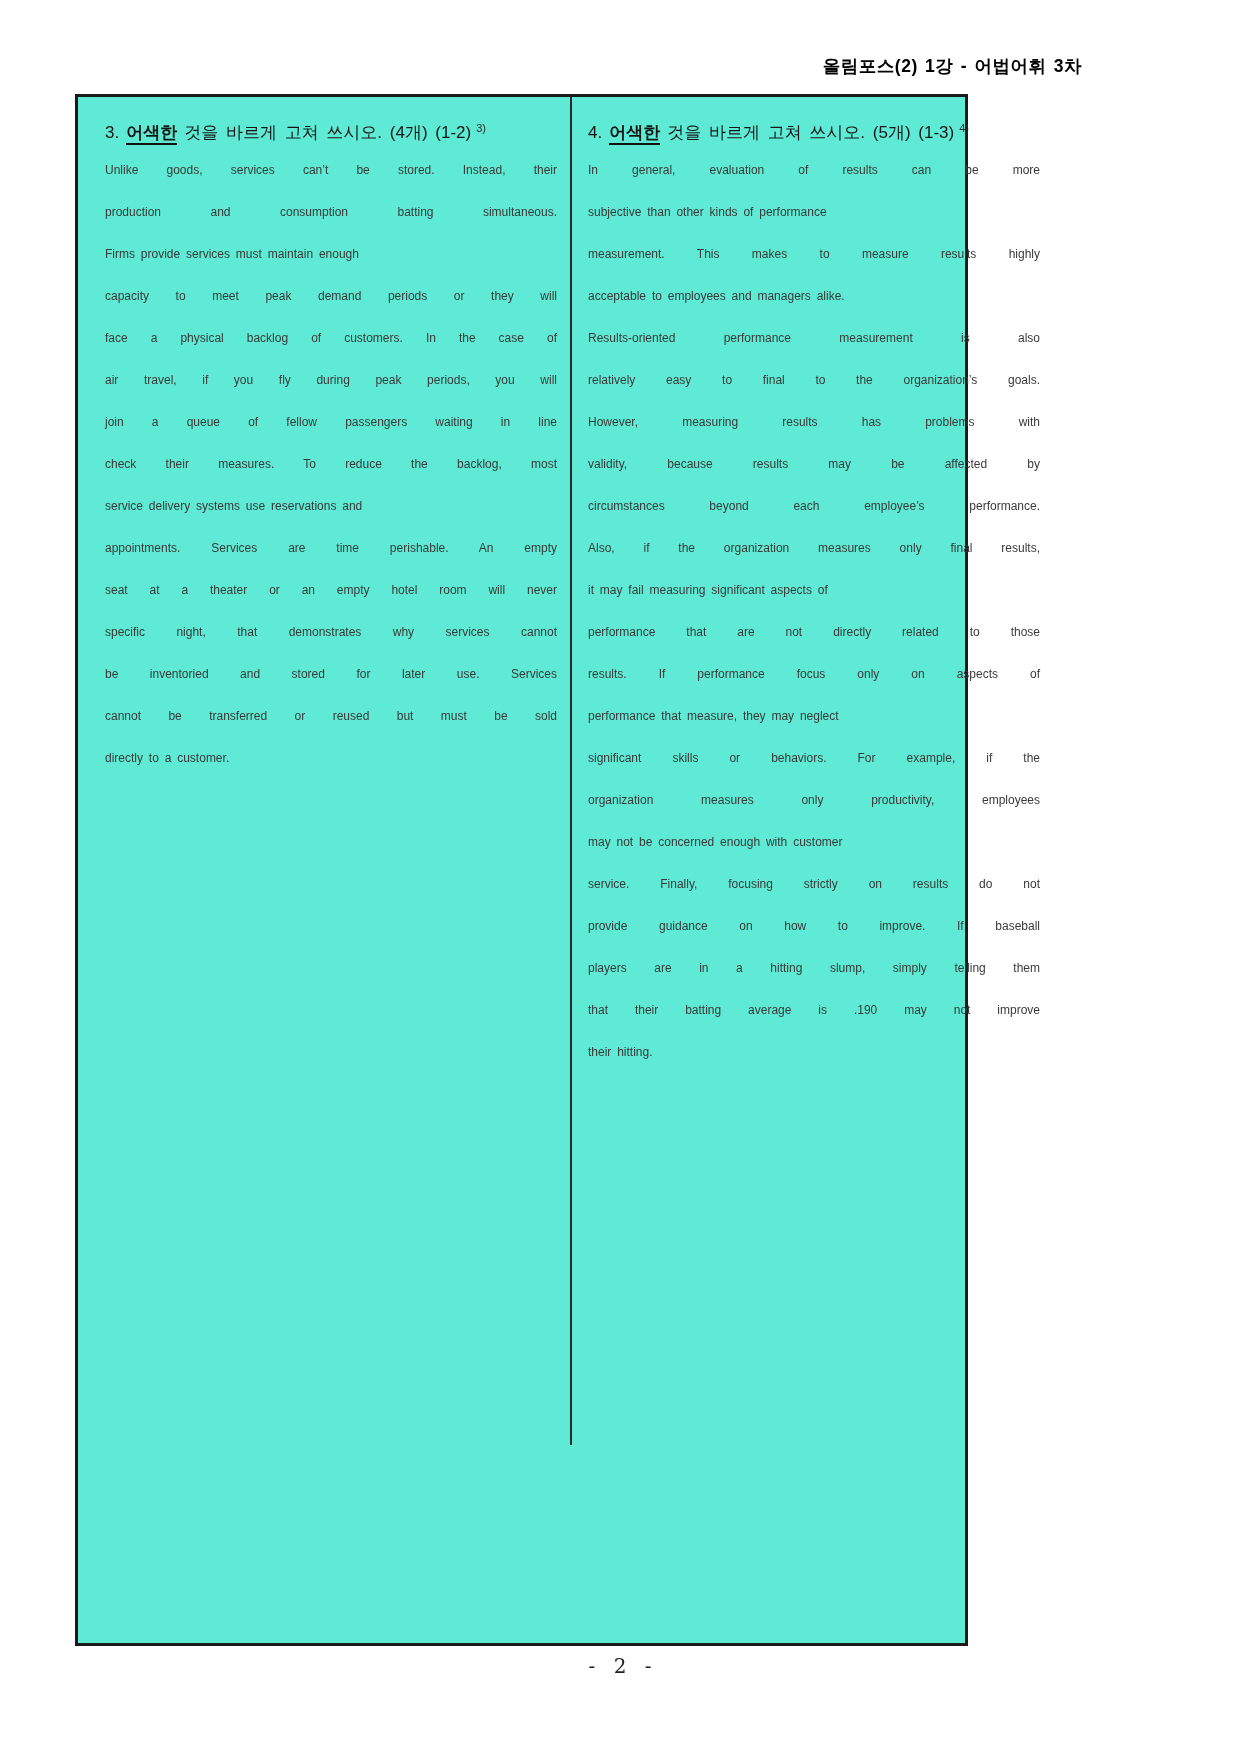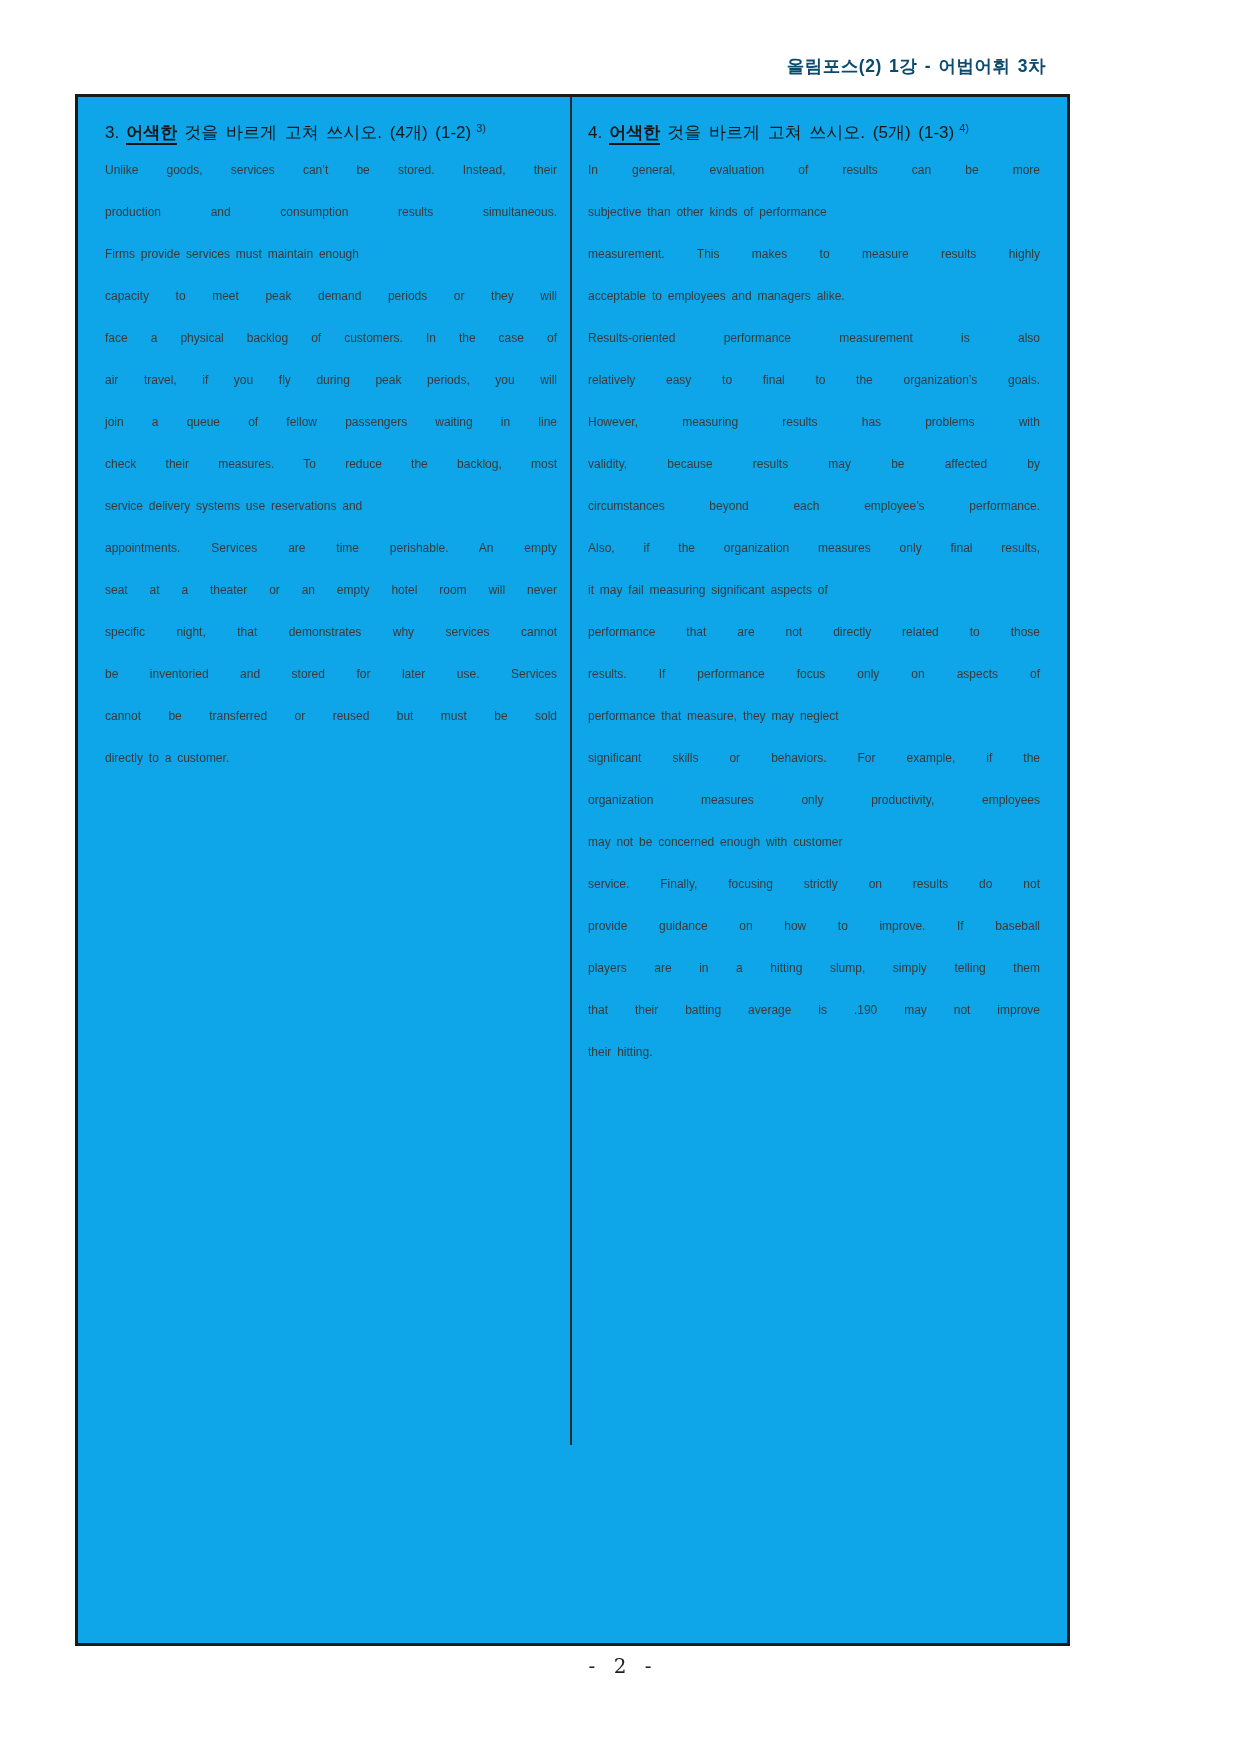--- a/index.html
+++ b/index.html
@@ -2,25 +2,25 @@
 <html><head>
 <meta charset="utf-8">
 <style>
   html,body{margin:0;padding:0;background:#ffffff;}
   .page{
     position:relative;width:1240px;height:1754px;background:#ffffff;
     font-family:"Liberation Sans","DejaVu Sans",sans-serif;overflow:hidden;
   }
   .header{
     position:absolute;top:54px;left:0;width:1046px;text-align:right;
-    font-size:17.5px;font-weight:bold;color:#0c4a6e;letter-spacing:0.5px;word-spacing:2px;
+    font-size:17.5px;font-weight:bold;color:#000000;letter-spacing:0.5px;word-spacing:2px;padding-left:36px;
   }
   .sheet{
-    position:absolute;left:75px;top:94px;width:995px;height:1552px;
-    border:3px solid #1a1a1a;box-sizing:border-box;background:#0ea5e9;
+    position:absolute;left:75px;top:94px;width:893px;height:1552px;
+    border:3px solid #1a1a1a;box-sizing:border-box;background:#5eead4;
   }
   .divider{
     position:absolute;left:492px;top:0;width:2px;height:1348px;background:#2a2a2a;
   }
   .col{position:absolute;top:10px;width:452px;}
   .col.left{left:27px;}
   .col.right{left:510px;}
   .q-title{
     height:42px;line-height:42px;font-size:17px;color:#161616;
     word-spacing:3px;white-space:nowrap;
@@ -47,21 +47,21 @@
 <body>
 
 <div class="page">
   <div class="header">올림포스(2) 1강 - 어법어휘 3차</div>
 
   <div class="sheet">
     <div class="divider"></div>
     <div class="col left">
         <div class="q-title"><span class="q-number">3.</span><span class="q-keyword">어색한</span><span class="q-instruction">것을 바르게 고쳐 쓰시오. (4개) (1-2)</span><span class="q-sup">3)</span></div>
         <div class="line full">Unlike goods, services can’t be stored. Instead, their</div>
-        <div class="line full">production and consumption results simultaneous.</div>
+        <div class="line full">production and consumption batting simultaneous.</div>
         <div class="line">Firms provide services must maintain enough</div>
         <div class="line full">capacity to meet peak demand periods or they will</div>
         <div class="line full">face a physical backlog of customers. In the case of</div>
         <div class="line full">air travel, if you fly during peak periods, you will</div>
         <div class="line full">join a queue of fellow passengers waiting in line</div>
         <div class="line full">check their measures. To reduce the backlog, most</div>
         <div class="line">service delivery systems use reservations and</div>
         <div class="line full">appointments. Services are time perishable. An empty</div>
         <div class="line full">seat at a theater or an empty hotel room will never</div>
         <div class="line full">specific night, that demonstrates why services cannot</div>

